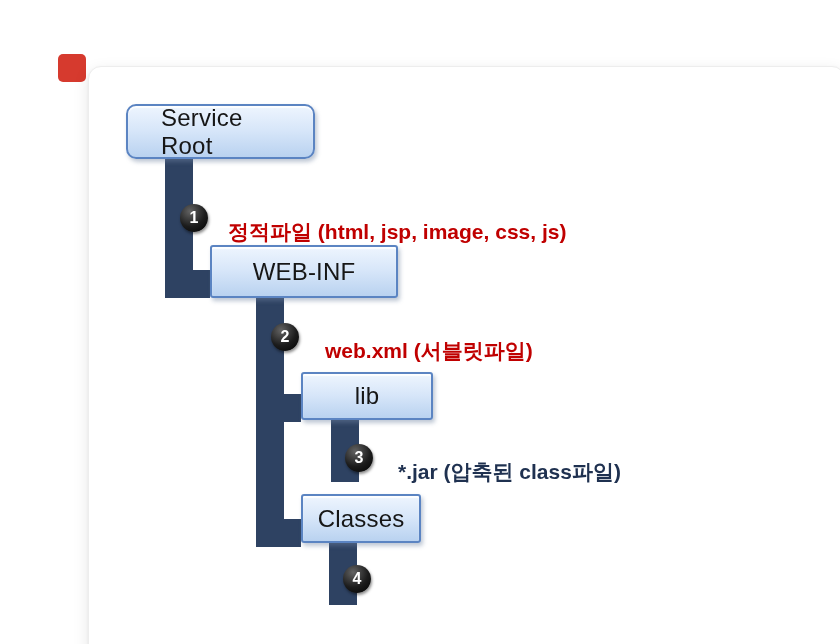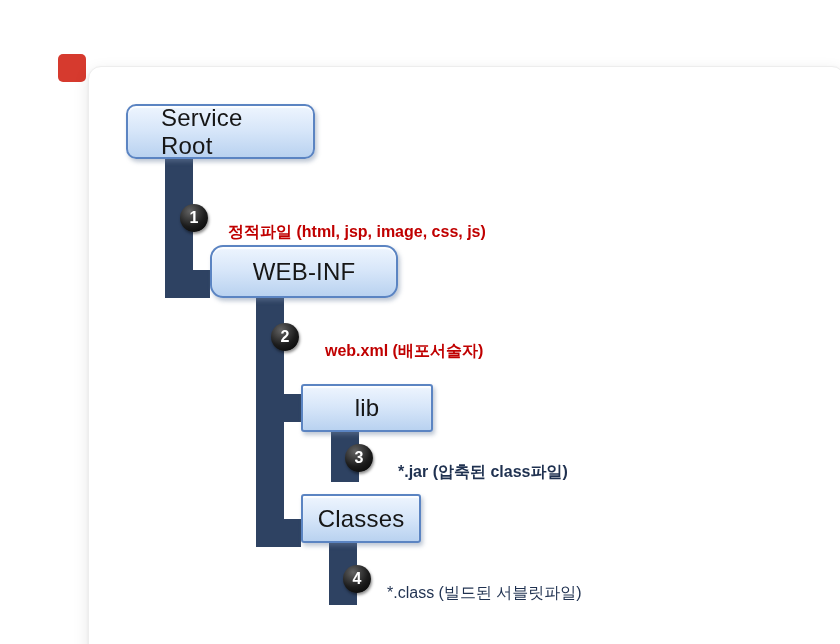--- a/index.html
+++ b/index.html
@@ -18,33 +18,33 @@
   .card{position:absolute;left:40px;top:18px;width:757px;height:594px;background:#ffffff;
     border:1px solid #ededed;border-radius:13px;
     box-shadow:0 5px 16px rgba(0,0,0,0.10),0 1px 3px rgba(0,0,0,0.05);}
 
   .node{position:absolute;display:flex;align-items:center;justify-content:center;
     background:linear-gradient(to bottom,var(--node-fill-top) 0%,var(--node-fill-mid) 48%,var(--node-fill-bottom) 100%);
     border:2px solid var(--node-border);
     box-shadow:2px 3px 4px rgba(110,130,160,0.45), inset 0 2px 1px rgba(255,255,255,0.85);
     color:var(--node-text);font-size:24px;letter-spacing:0.2px;}
   .node-service-root{left:78px;top:56px;width:189px;height:55px;border-radius:10px;}
-  .node-web-inf{left:162px;top:197px;width:188px;height:53px;border-radius:13px;}
-  .node-lib{left:253px;top:336px;width:132px;height:48px;border-radius:3px;}
+  .node-web-inf{left:162px;top:197px;width:188px;height:53px;border-radius:3px;}
+  .node-lib{left:253px;top:324px;width:132px;height:48px;border-radius:3px;}
   .node-classes{left:253px;top:446px;width:120px;height:49px;border-radius:3px;}
 
   .line{position:absolute;background:var(--connector);}
 
   .badge{position:absolute;width:28px;height:28px;border-radius:50%;
     background:radial-gradient(circle at 36% 26%,#636363 0%,#1c1c1c 55%,var(--badge-bg) 100%);
     color:var(--badge-text);font-size:16px;font-weight:bold;
     display:flex;align-items:center;justify-content:center;
     box-shadow:1px 2px 3px rgba(0,0,0,0.45);}
 
-  .annotation{position:absolute;height:28px;line-height:28px;white-space:nowrap;font-size:16px;}
+  .annotation{position:absolute;height:28px;line-height:28px;white-space:nowrap;font-size:21px;}
   .annotation.red-bold{color:var(--annotation-red);font-weight:bold;}
   .annotation.dark{color:var(--annotation-dark);font-weight:normal;}
 </style>
 </head>
 <body>
 
 <div id="page">
 
   <div class="red-marker" style="background: rgb(214, 58, 46);"></div>
 
@@ -77,17 +77,16 @@
   <div class="node node-classes">
     <span>Classes</span>
   </div>
 
   <div class="badge" style="left:132px;top:156px;">1</div>
   <div class="badge" style="left:223px;top:275px;">2</div>
   <div class="badge" style="left:297px;top:396px;">3</div>
   <div class="badge" style="left:295px;top:517px;">4</div>
 
   <div class="annotation red-bold" style="left:166px;top:156px;">정적파일 (html, jsp, image, css, js)</div>
-  <div class="annotation red-bold" style="left:263px;top:275px;">web.xml (배포서술자)</div>
+  <div class="annotation red-bold" style="left:263px;top:275px;">web.xml (서블릿파일)</div>
   <div class="annotation dark" style="left:336px;top:396px;font-weight:bold;">*.jar (압축된 class파일)</div>
-  <div class="annotation dark" style="left:325px;top:517px;">*.class (빌드된 서블릿파일)</div>
 
 </div>
 
 </body></html>

